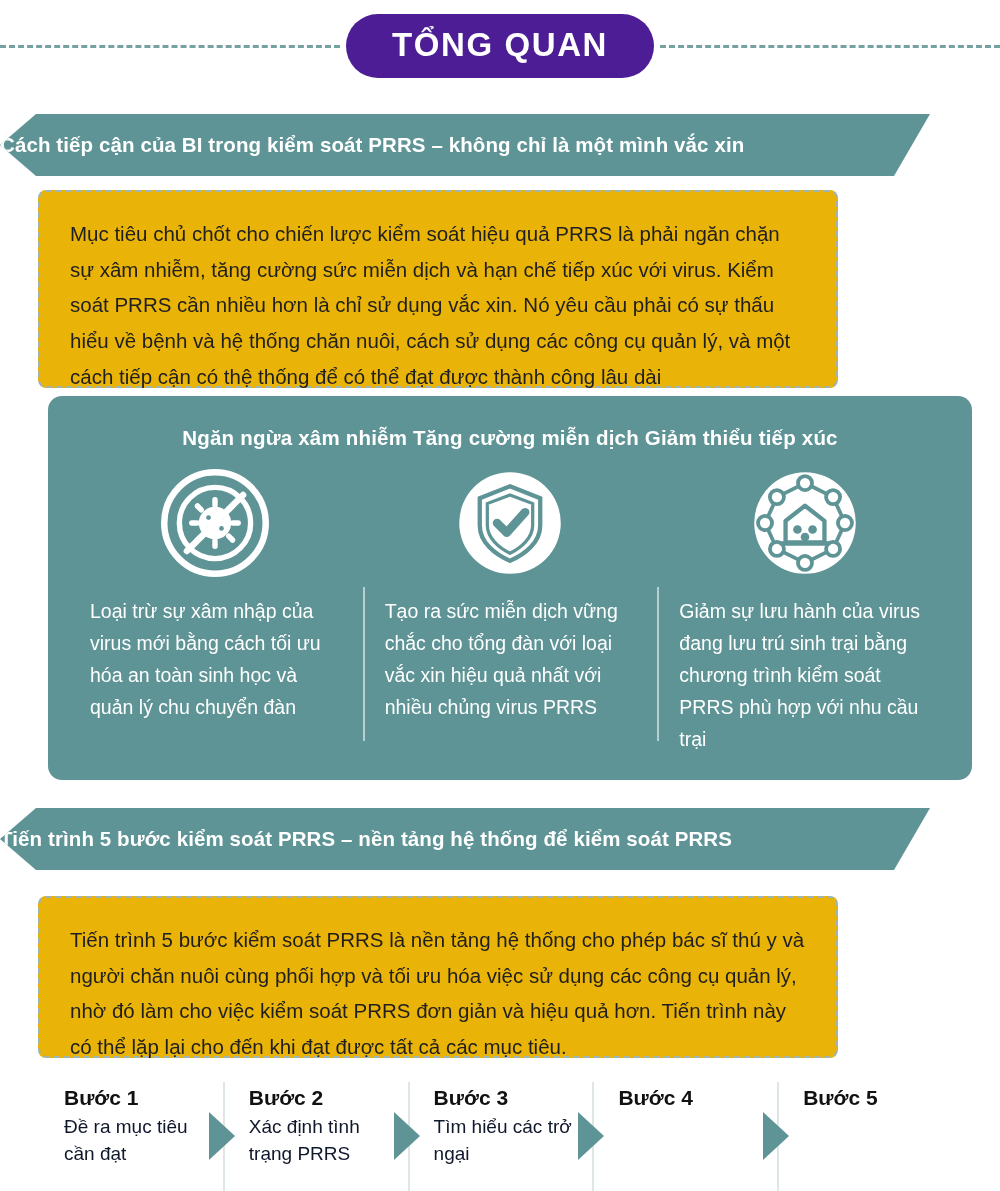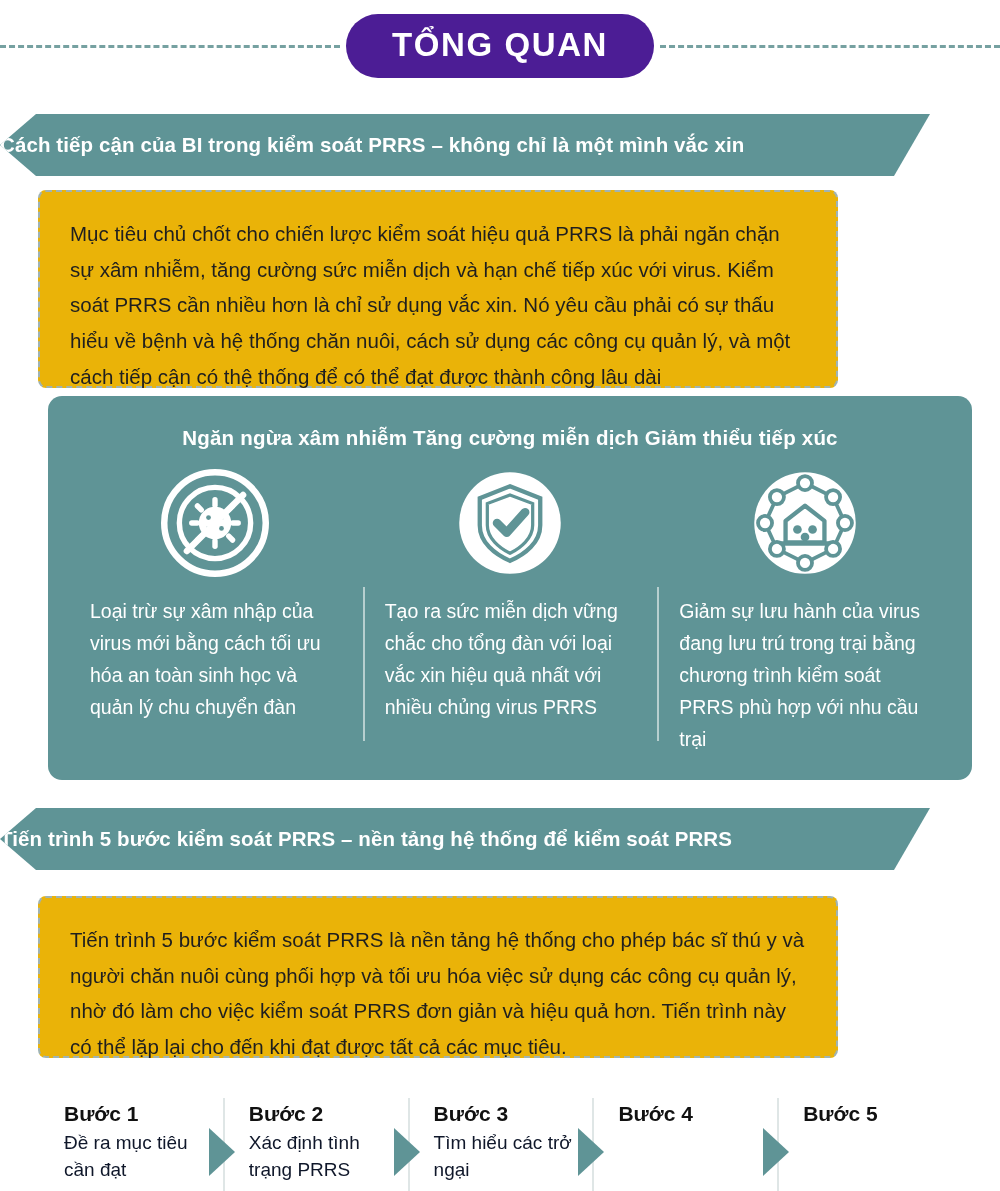--- a/index.html
+++ b/index.html
@@ -155,21 +155,20 @@
     width: 924px;
     height: 109px;
     display: flex;
   }
   .step {
     flex: 1 1 0;
     position: relative;
     box-sizing: border-box;
     padding-left: 26px;
     padding-top: 4px;
-    margin-top: 16px;
   }
   .step + .step::before {
     content: "";
     position: absolute;
     left: 0;
     top: 0;
     bottom: 0;
     width: 2px;
     background: #dfe6e6;
   }
@@ -275,21 +274,21 @@
             <circle cx="24" cy="26" r="6.5"></circle>
           </g>
           <path d="M32 48 L50 34 L68 48 V68 H32 Z" fill="#ffffff" stroke="#5f9496" stroke-width="4" stroke-linejoin="round"></path>
           <line x1="28" y1="69" x2="72" y2="69" stroke="#5f9496" stroke-width="4" stroke-linecap="round"></line>
           <g fill="#5f9496">
             <circle cx="43" cy="56" r="4"></circle>
             <circle cx="57" cy="56" r="4"></circle>
             <circle cx="50" cy="63" r="4"></circle>
           </g>
         </svg>
-        <div class="pillar-text">Giảm sự lưu hành của virus đang lưu trú trong trại bằng chương trình kiểm soát PRRS phù hợp với nhu cầu trại</div>
+        <div class="pillar-text">Giảm sự lưu hành của virus đang lưu trú sinh trại bằng chương trình kiểm soát PRRS phù hợp với nhu cầu trại</div>
       </div>
 
     </div>
   </div>
 
   <div class="banner" id="banner-2">
     <span class="banner-text">Tiến trình 5 bước kiểm soát PRRS – nền tảng hệ thống để kiểm soát PRRS</span>
   </div>
 
   <div class="dashed-card" id="card-2">

